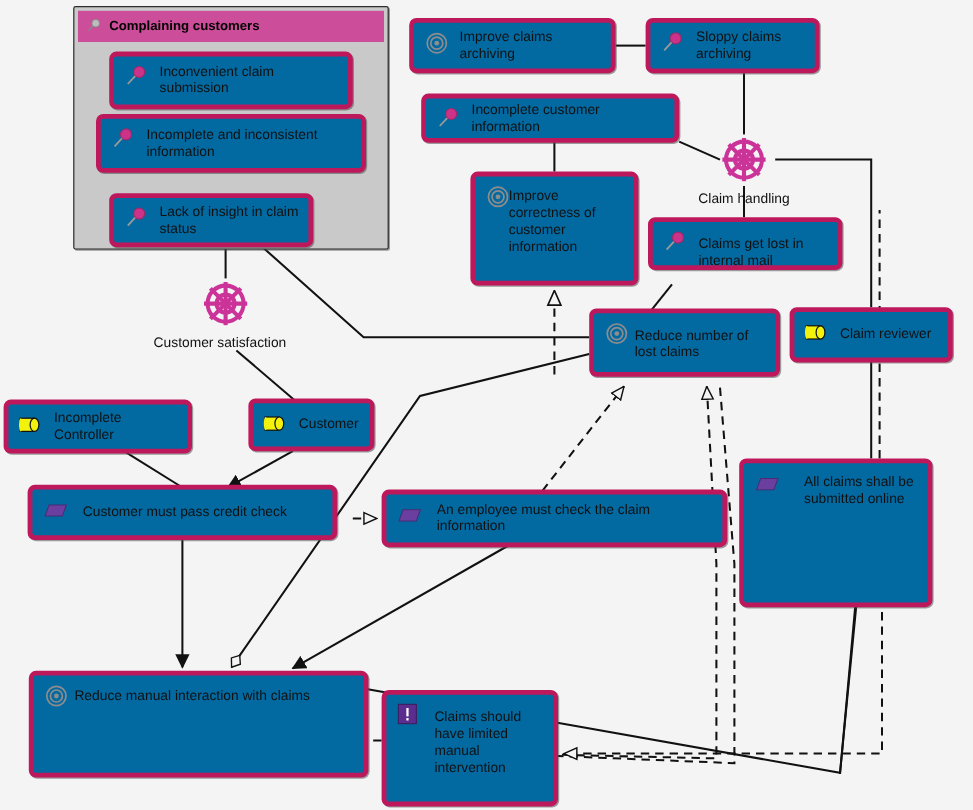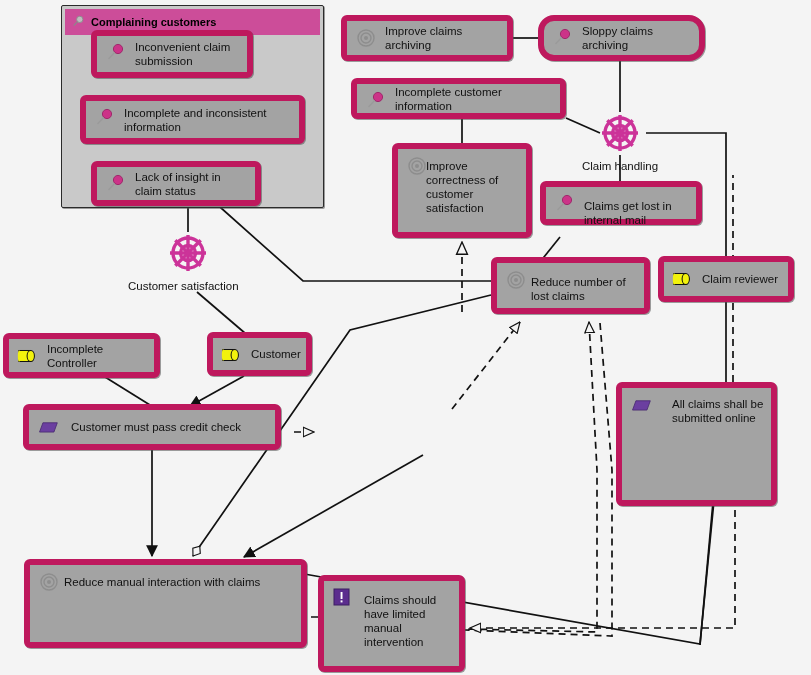--- a/index.html
+++ b/index.html
@@ -22,22 +22,22 @@
     position: absolute;
     left: 0;
     top: 0;
     width: 811px;
     height: 675px;
     pointer-events: none;
   }
   .node {
     position: absolute;
     box-sizing: border-box;
-    background: #a3a3a3;
-    border: 6px solid #be185d;
+    background: #0369a1;
+    border: 4px solid #be185d;
     border-radius: 6px;
     box-shadow: 1px 1px 0 rgba(80,80,80,0.55);
   }
   .node .label {
     position: absolute;
     left: 38px;
     right: 6px;
     top: 7px;
     font-size: 11.5px;
     line-height: 14px;
@@ -181,21 +181,21 @@
 
   <div class="group" style="left:61px; top:5px; width:263px; height:203px;">
     <div class="group-header">
       <svg width="14" height="14" viewBox="0 0 16 16">
         <circle cx="10" cy="5" r="3.6" fill="#bdbdbd" stroke="#8a8a8a" stroke-width="1"></circle>
         <line x1="7.4" y1="7.6" x2="3.2" y2="12" stroke="#8a8a8a" stroke-width="1.3"></line>
       </svg>
       <span class="gtitle">Complaining customers</span>
     </div>
 
-    <div class="node center-lbl" style="left:29px; top:24px; width:162px; height:48px;">
+    <div class="node center-lbl" style="left:29px; top:37px; width:203px; height:48px;">
       <svg class="nicon" viewBox="0 0 22 20">
         <circle cx="13" cy="6" r="4.6" fill="#cc3388" stroke="#9e2a6b" stroke-width="1"></circle>
         <line x1="9.6" y1="9.4" x2="3.5" y2="16" stroke="#9a9a9a" stroke-width="1.5"></line>
       </svg>
       <div class="label">Inconvenient claim submission</div>
     </div>
 
     <div class="node center-lbl" style="left:18px; top:89px; width:225px; height:49px;">
       <svg class="nicon" viewBox="0 0 22 20">
         <circle cx="13" cy="6" r="4.6" fill="#cc3388" stroke="#9e2a6b" stroke-width="1"></circle>
@@ -215,21 +215,21 @@
 
   <div class="node center-lbl" style="left:341px; top:15px; width:172px; height:46px;">
     <svg class="nicon" viewBox="0 0 22 20">
       <circle cx="11" cy="10" r="8" fill="none" stroke="#8d8d8d" stroke-width="1.4"></circle>
       <circle cx="11" cy="10" r="5" fill="none" stroke="#8d8d8d" stroke-width="1.4"></circle>
       <circle cx="11" cy="10" r="2" fill="#8d8d8d"></circle>
     </svg>
     <div class="label">Improve claims archiving</div>
   </div>
 
-  <div class="node center-lbl" style="left:538px; top:15px; width:167px; height:46px;border-radius:16px;">
+  <div class="node center-lbl" style="left:538px; top:15px; width:145px; height:46px;">
     <svg class="nicon" viewBox="0 0 22 20">
       <circle cx="13" cy="6" r="4.6" fill="#cc3388" stroke="#9e2a6b" stroke-width="1"></circle>
       <line x1="9.6" y1="9.4" x2="3.5" y2="16" stroke="#9a9a9a" stroke-width="1.5"></line>
     </svg>
     <div class="label">Sloppy claims archiving</div>
   </div>
 
   <div class="node center-lbl" style="left:351px; top:78px; width:215px; height:41px;">
     <svg class="nicon" viewBox="0 0 22 20">
       <circle cx="13" cy="6" r="4.6" fill="#cc3388" stroke="#9e2a6b" stroke-width="1"></circle>
@@ -237,21 +237,21 @@
     </svg>
     <div class="label">Incomplete customer information</div>
   </div>
 
   <div class="node" style="left:392px; top:143px; width:140px; height:95px;">
     <svg class="nicon" viewBox="0 0 22 20">
       <circle cx="11" cy="10" r="8" fill="none" stroke="#8d8d8d" stroke-width="1.4"></circle>
       <circle cx="11" cy="10" r="5" fill="none" stroke="#8d8d8d" stroke-width="1.4"></circle>
       <circle cx="11" cy="10" r="2" fill="#8d8d8d"></circle>
     </svg>
-    <div class="label" style="left:28px; right:8px; top:10px;">Improve correctness of customer satisfaction</div>
+    <div class="label" style="left:28px; right:8px; top:10px;">Improve correctness of customer information</div>
   </div>
 
   <div class="node" style="left:540px; top:181px; width:162px; height:44px;">
     <svg class="nicon" viewBox="0 0 22 20">
       <circle cx="13" cy="6" r="4.6" fill="#cc3388" stroke="#9e2a6b" stroke-width="1"></circle>
       <line x1="9.6" y1="9.4" x2="3.5" y2="16" stroke="#9a9a9a" stroke-width="1.5"></line>
     </svg>
     <div class="label" style="left:38px; right:6px; top:12px;">Claims get lost in internal mail</div>
   </div>
 
@@ -319,20 +319,26 @@
     <div class="label">Customer</div>
   </div>
 
   <div class="node center-lbl" style="left:23px; top:404px; width:258px; height:46px;">
     <svg class="nicon" viewBox="0 0 26 20">
       <polygon points="3,16 7,5 24,5 20,16" fill="#6b3fa0" stroke="#4a2c72" stroke-width="1"></polygon>
     </svg>
     <div class="label" style="left:42px;">Customer must pass credit check</div>
   </div>
 
+  <div class="node center-lbl" style="left:318px; top:408px; width:288px; height:48px;">
+    <svg class="nicon" viewBox="0 0 26 20">
+      <polygon points="3,16 7,5 24,5 20,16" fill="#6b3fa0" stroke="#4a2c72" stroke-width="1"></polygon>
+    </svg>
+    <div class="label" style="left:42px;">An employee must check the claim information</div>
+  </div>
 
   <div class="node" style="left:616px; top:382px; width:161px; height:124px;">
     <svg class="nicon" viewBox="0 0 26 20">
       <polygon points="3,16 7,5 24,5 20,16" fill="#6b3fa0" stroke="#4a2c72" stroke-width="1"></polygon>
     </svg>
     <div class="label" style="left:50px; right:6px; top:9px;">All claims shall be submitted online</div>
   </div>
 
   <div class="node" style="left:24px; top:559px; width:283px; height:89px;">
     <svg class="nicon" viewBox="0 0 22 20">

